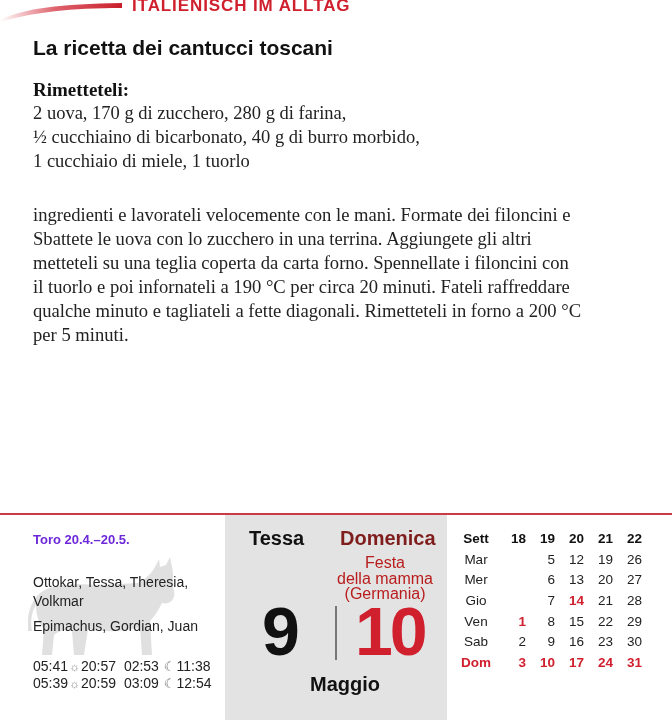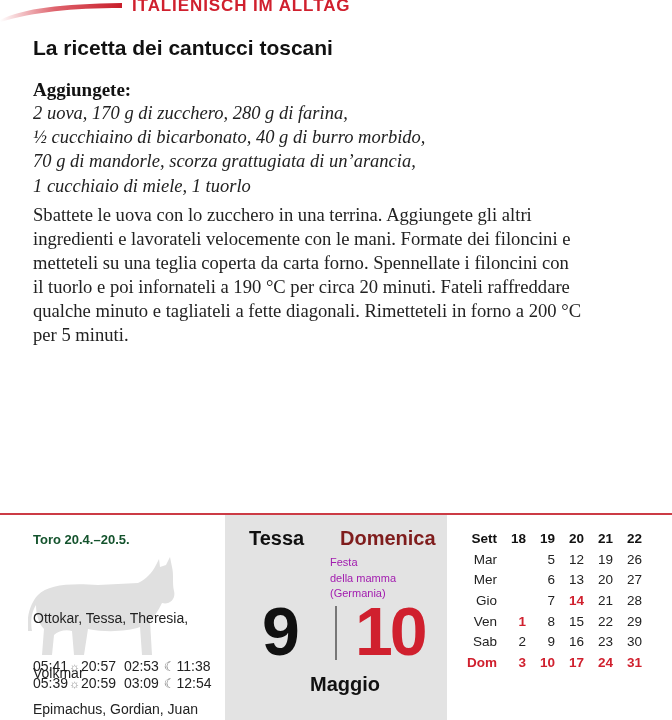--- a/index.html
+++ b/index.html
@@ -1,78 +1,77 @@
 <!DOCTYPE html>
 <html><head>
 <meta charset="utf-8">
 <style>
   html, body { margin:0; padding:0; }
   body { width:672px; height:720px; background:#ffffff; position:relative; overflow:hidden; font-family:"Liberation Sans", sans-serif; color:#1a1a1a; }
   .swoosh { position:absolute; left:0; top:0; width:122px; height:22px; }
   .section-label { position:absolute; left:132px; top:-4px; font-family:"Liberation Sans", sans-serif; font-weight:bold; font-size:17px; letter-spacing:0.9px; color:#d0202e; }
   .title { position:absolute; left:33px; top:36px; font-family:"Liberation Sans", sans-serif; font-weight:bold; font-size:21px; color:#111; }
   .ingr-head { position:absolute; left:33px; top:79px; font-family:"Liberation Serif", serif; font-weight:bold; font-size:19px; color:#111; }
-  .ingr-list { position:absolute; left:33px; top:101px; font-family:"Liberation Serif", serif; font-style:italic; font-size:18.5px; line-height:24.2px; color:#222; }
+  .ingr-list { position:absolute; left:33px; top:101px; font-family:"Liberation Serif", serif; font-size:18.5px; line-height:24.2px; color:#222; }
   .ingr-list div { white-space:nowrap; }
   .method { position:absolute; left:33px; top:203px; width:630px; font-family:"Liberation Serif", serif; font-size:18.6px; line-height:24.1px; color:#222; }
   .method div { white-space:nowrap; }
 
   .redline { position:absolute; left:0; top:513px; width:672px; height:2px; background:#cc3b45; }
   .grey-panel { position:absolute; left:225px; top:515px; width:222px; height:205px; background:#e3e3e3; }
 
   .bull { position:absolute; left:28px; top:555px; width:150px; height:110px; }
-  .zodiac { position:absolute; left:33px; top:532px; font-weight:bold; font-size:13px; color:#14532d; }
+  .zodiac { position:absolute; left:33px; top:532px; font-weight:bold; font-size:13px; color:#6d28d9; }
   .names { position:absolute; left:33px; top:573px; font-size:14px; line-height:19px; color:#222; }
-  .names div { white-space:nowrap;margin-top:36px; }
-  .names .n2 { margin-top:17px; }
+  .names div { white-space:nowrap; }
+  .names .n2 { margin-top:6px; }
   .suntimes { position:absolute; left:33px; top:658px; font-size:14px; line-height:16px; color:#222; white-space:nowrap; }
   .suntimes .sun { color:#9a9a9a; font-size:12px; margin:0 1px; }
   .suntimes .moon { color:#666; font-size:13px; margin:0 1px; }
 
   .day-left { position:absolute; left:249px; top:527px; font-weight:bold; font-size:20px; color:#111; }
   .day-right { position:absolute; left:340px; top:527px; font-weight:bold; font-size:20px; color:#7f1d1d; }
-  .holiday { position:absolute; left:330px; top:555px; width:110px; text-align:left; font-size:11px; line-height:15.5px; color:#a21caf; }
+  .holiday { position:absolute; left:330px; top:555px; width:110px; text-align:center; font-size:16px; line-height:15.5px; color:#b91c1c; }
   .num-left { position:absolute; left:262px; top:596px; font-weight:bold; font-size:68px; line-height:70px; color:#111; letter-spacing:-2px; }
   .num-right { position:absolute; left:355px; top:596px; font-weight:bold; font-size:68px; line-height:70px; color:#d0202e; letter-spacing:-3px; }
   .num-divider { position:absolute; left:335px; top:606px; width:2px; height:54px; background:#777; }
   .month { position:absolute; left:225px; top:673px; width:240px; text-align:center; font-weight:bold; font-size:20px; color:#111; }
 
   .cal { position:absolute; left:452px; top:528px; border-collapse:collapse; font-size:13.5px; color:#222; }
   .cal td, .cal th { padding:0; height:20.7px; text-align:right; }
   .cal th { font-weight:bold; color:#111; }
-  .cal .daylbl { text-align:right; width:42px; padding-left:3px; }
+  .cal .daylbl { text-align:center; width:42px; padding-left:3px; }
   .cal .wcol { width:29px; }
   .red { color:#d0202e; font-weight:bold; }
 </style>
 </head>
 <body>
 
 <svg class="swoosh" viewBox="0 0 122 22">
   <defs>
     <linearGradient id="sw" x1="0" x2="1" y1="0" y2="0">
       <stop offset="0" stop-color="#d0202e" stop-opacity="0"></stop>
       <stop offset="0.45" stop-color="#d0202e" stop-opacity="0.7"></stop>
       <stop offset="1" stop-color="#c81e2a"></stop>
     </linearGradient>
   </defs>
   <path d="M0 20 C 25 8, 60 4, 122 3 L 122 8 C 70 8, 35 12, 0 22 Z" fill="url(#sw)"></path>
 </svg>
 <div class="section-label">ITALIENISCH IM ALLTAG</div>
 
 <div class="title">La ricetta dei cantucci toscani</div>
-<div class="ingr-head">Aggiungete:</div>
+<div class="ingr-head">Rimetteteli:</div>
 <div class="ingr-list">
   <div>2 uova, 170 g di zucchero, 280 g di farina,</div>
   <div>½ cucchiaino di bicarbonato, 40 g di burro morbido,</div>
-  <div>70 g di mandorle, scorza grattugiata di un’arancia,</div>
   <div>1 cucchiaio di miele, 1 tuorlo</div>
 </div>
 <div class="method">
+  <div>ingredienti e lavorateli velocemente con le mani. Formate dei filoncini e</div>
   <div>Sbattete le uova con lo zucchero in una terrina. Aggiungete gli altri</div>
-  <div>ingredienti e lavorateli velocemente con le mani. Formate dei filoncini e</div>
   <div>metteteli su una teglia coperta da carta forno. Spennellate i filoncini con</div>
   <div>il tuorlo e poi infornateli a 190 °C per circa 20 minuti. Fateli raffreddare</div>
   <div>qualche minuto e tagliateli a fette diagonali. Rimetteteli in forno a 200 °C</div>
   <div>per 5 minuti.</div>
 </div>
 
 <div class="redline"></div>
 <div class="grey-panel"></div>
 
 <svg class="bull" viewBox="0 0 150 110">

